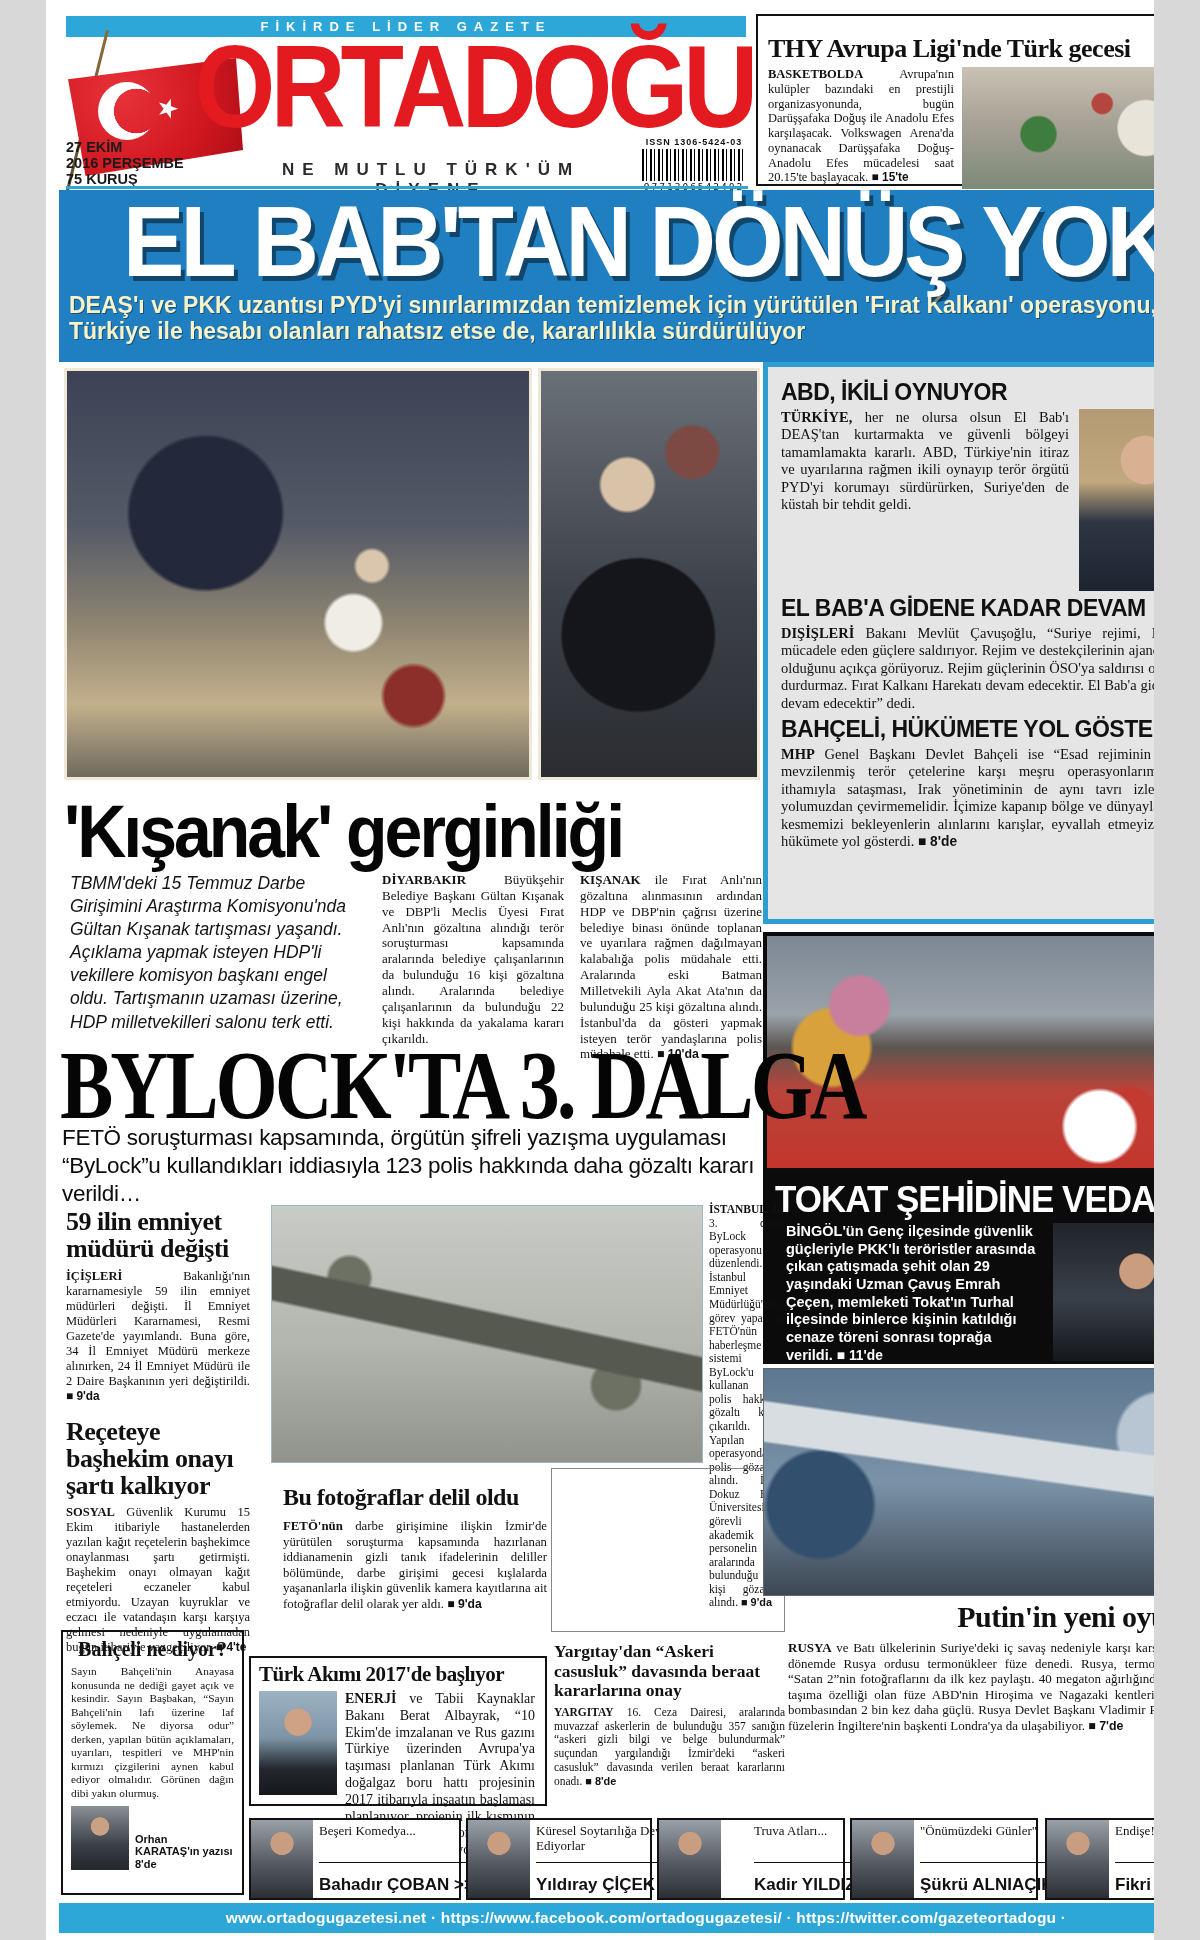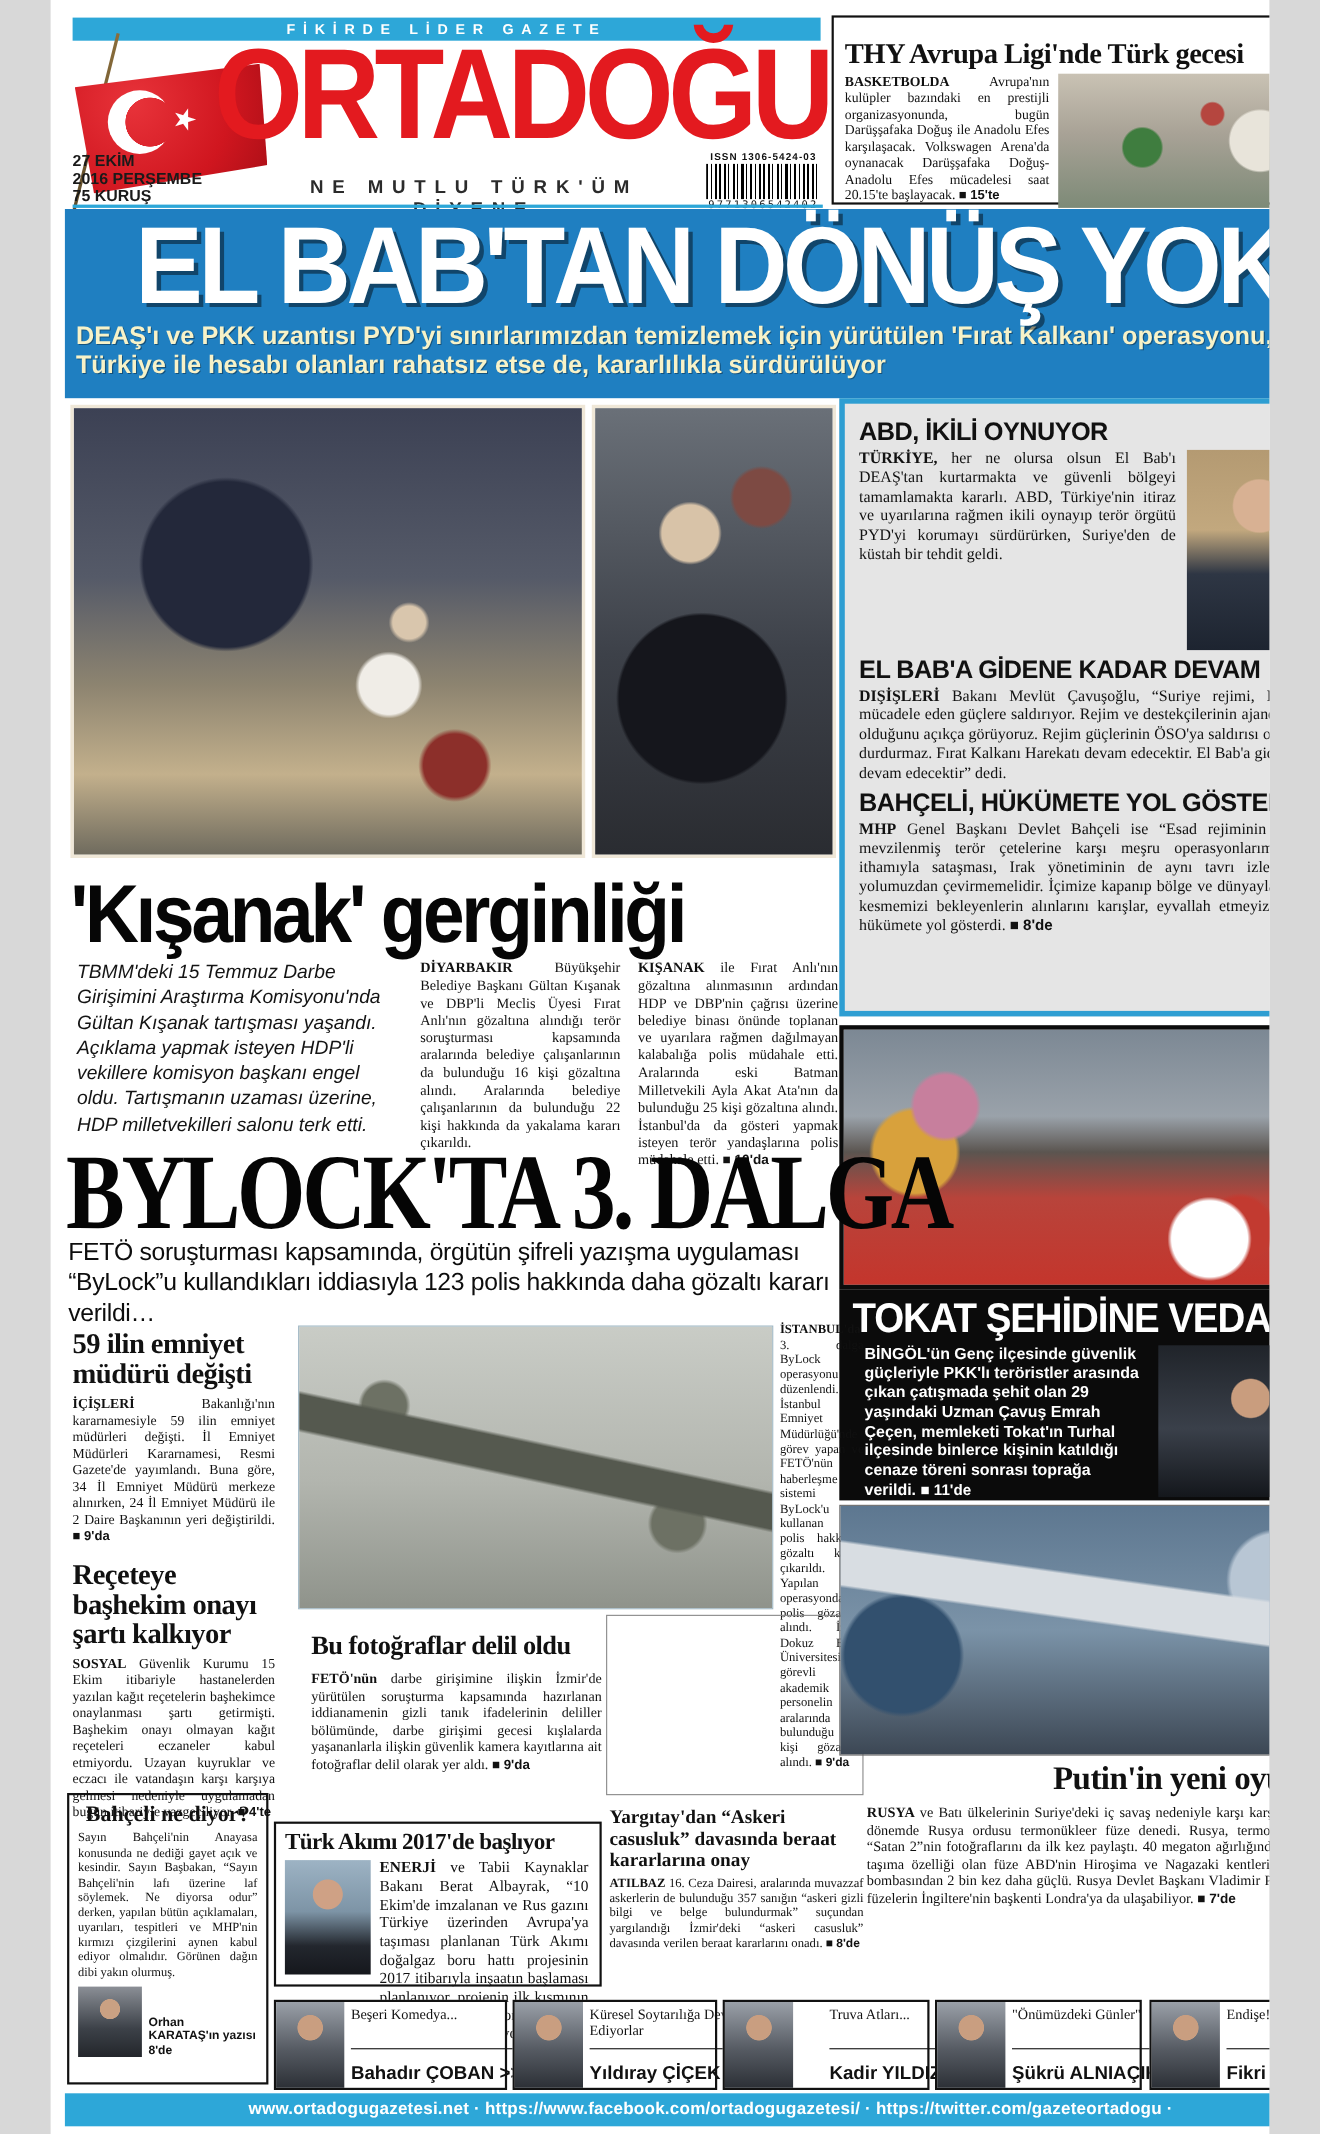--- a/index.html
+++ b/index.html
@@ -332,21 +332,21 @@
         <span class="lead-word">ENERJİ</span>
         <span>ve Tabii Kaynaklar Bakanı Berat Albayrak, “10 Ekim'de imzalanan ve Rus gazını Türkiye üzerinden Avrupa'ya taşıması planlanan Türk Akımı doğalgaz boru hattı projesinin 2017 itibarıyla inşaatın başlaması planlanıyor, projenin ilk kısmının 2019'a yetişmesi konusunda bir gecikme öngörmüyoruz” dedi.</span>
         <span class="page-ref">■ 4'te</span>
       </div>
     </div>
   </div>
 
   <div class="yargitay-block">
     <div class="yargitay-headline">Yargıtay'dan “Askeri casusluk” davasında beraat kararlarına onay</div>
     <div class="yargitay-body">
-      <span class="lead-word">ATILBAZ</span>
+      <span class="lead-word">YARGITAY</span>
       <span>16. Ceza Dairesi, aralarında muvazzaf askerlerin de bulunduğu 357 sanığın “askeri gizli bilgi ve belge bulundurmak” suçundan yargılandığı İzmir'deki “askeri casusluk” davasında verilen beraat kararlarını onadı.</span>
       <span class="page-ref">■ 8'de</span>
     </div>
   </div>
 
   <div class="putin-photo"></div>
   <div class="putin-headline">Putin'in yeni oyuncağı</div>
   <div class="putin-body">
     <span class="lead-word">RUSYA</span>
     <span>ve Batı ülkelerinin Suriye'deki iç savaş nedeniyle karşı karşıya geldiği bir dönemde Rusya ordusu termonükleer füze denedi. Rusya, termonükleer füzesi “Satan 2”nin fotoğraflarını da ilk kez paylaştı. 40 megaton ağırlığında savaş başlığı taşıma özelliği olan füze ABD'nin Hiroşima ve Nagazaki kentlerine attığı atom bombasından 2 bin kez daha güçlü. Rusya Devlet Başkanı Vladimir Putin'in gözdesi füzelerin İngiltere'nin başkenti Londra'ya da ulaşabiliyor.</span>

